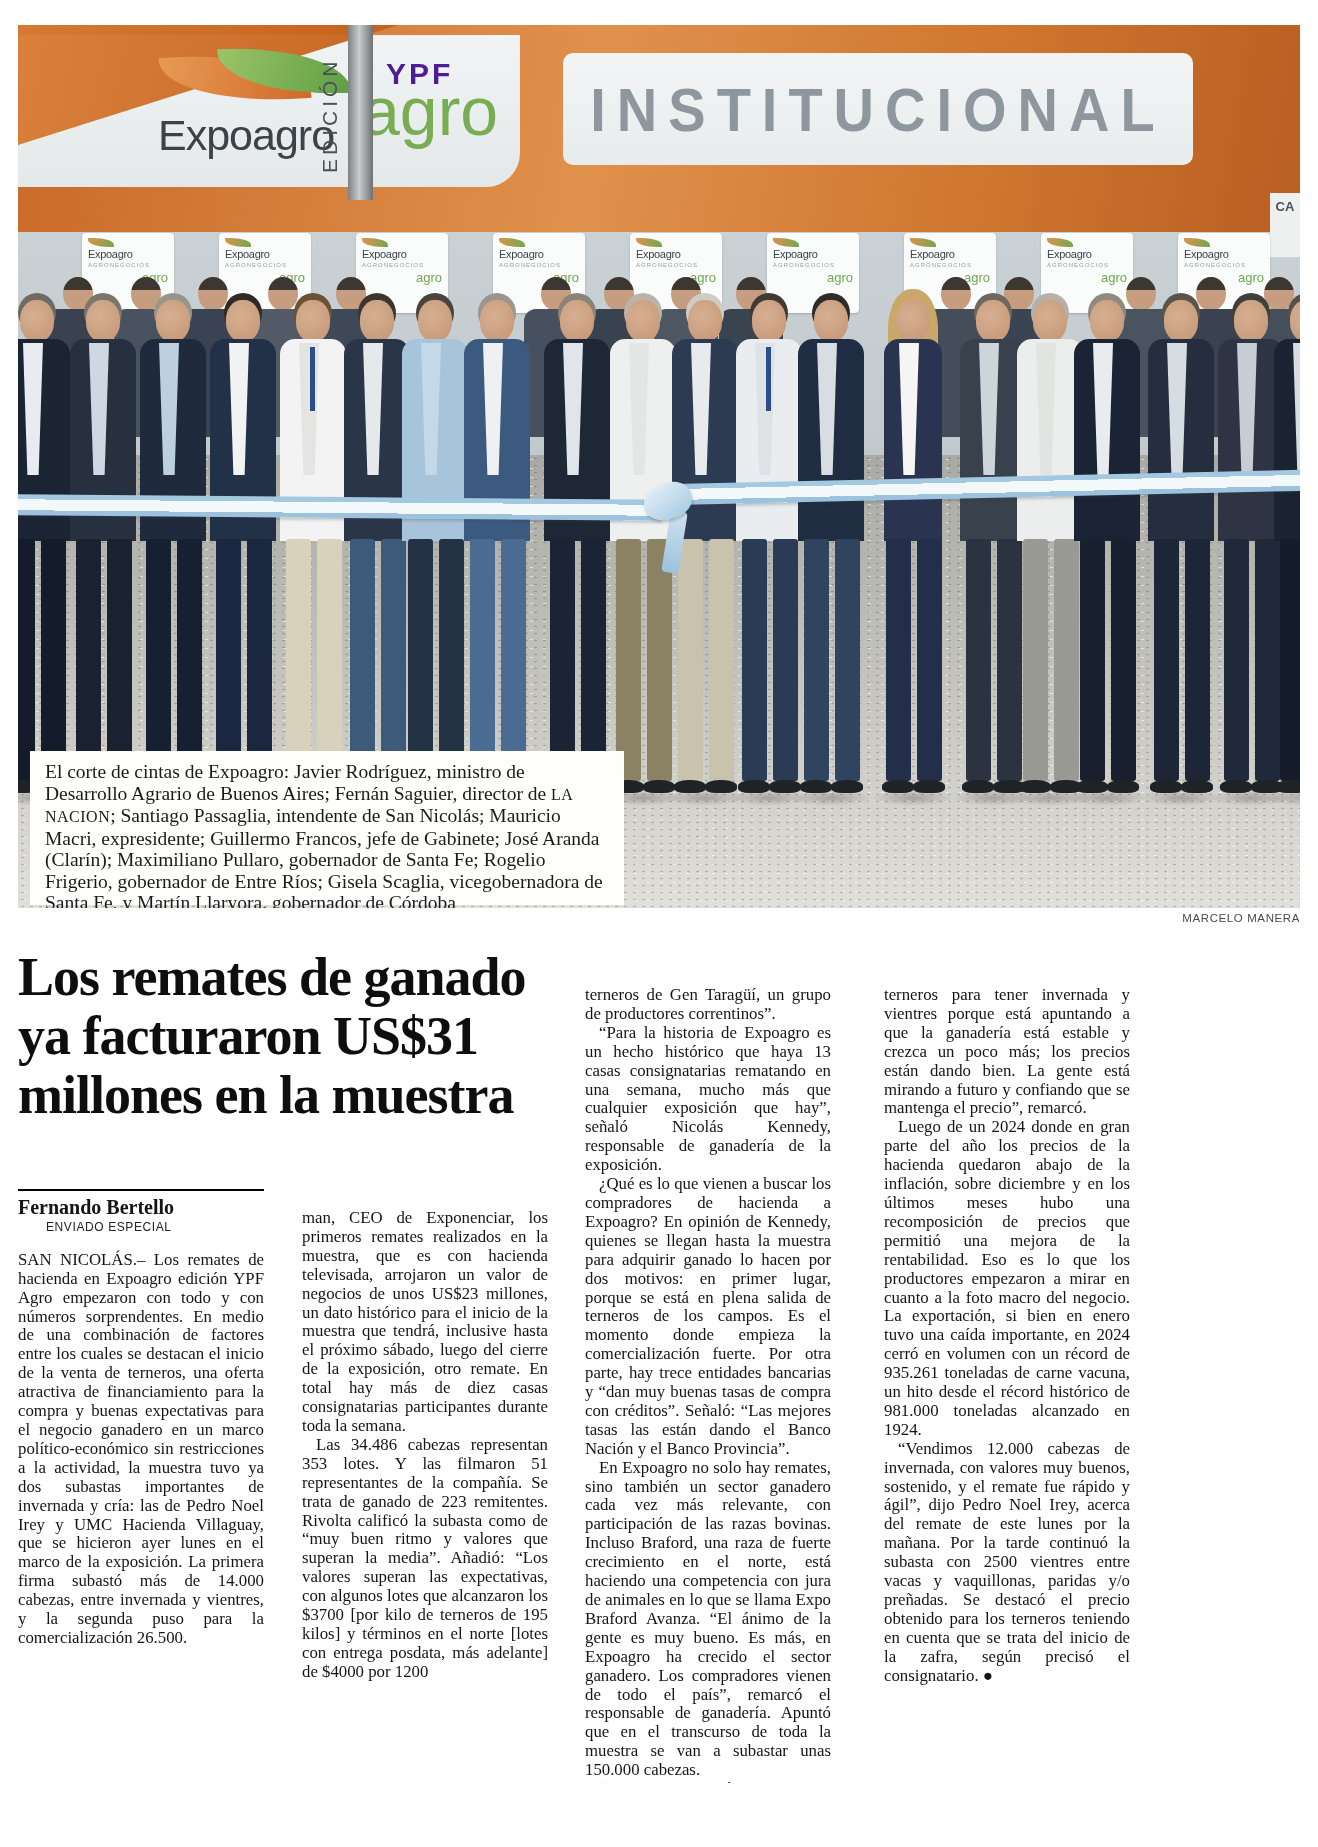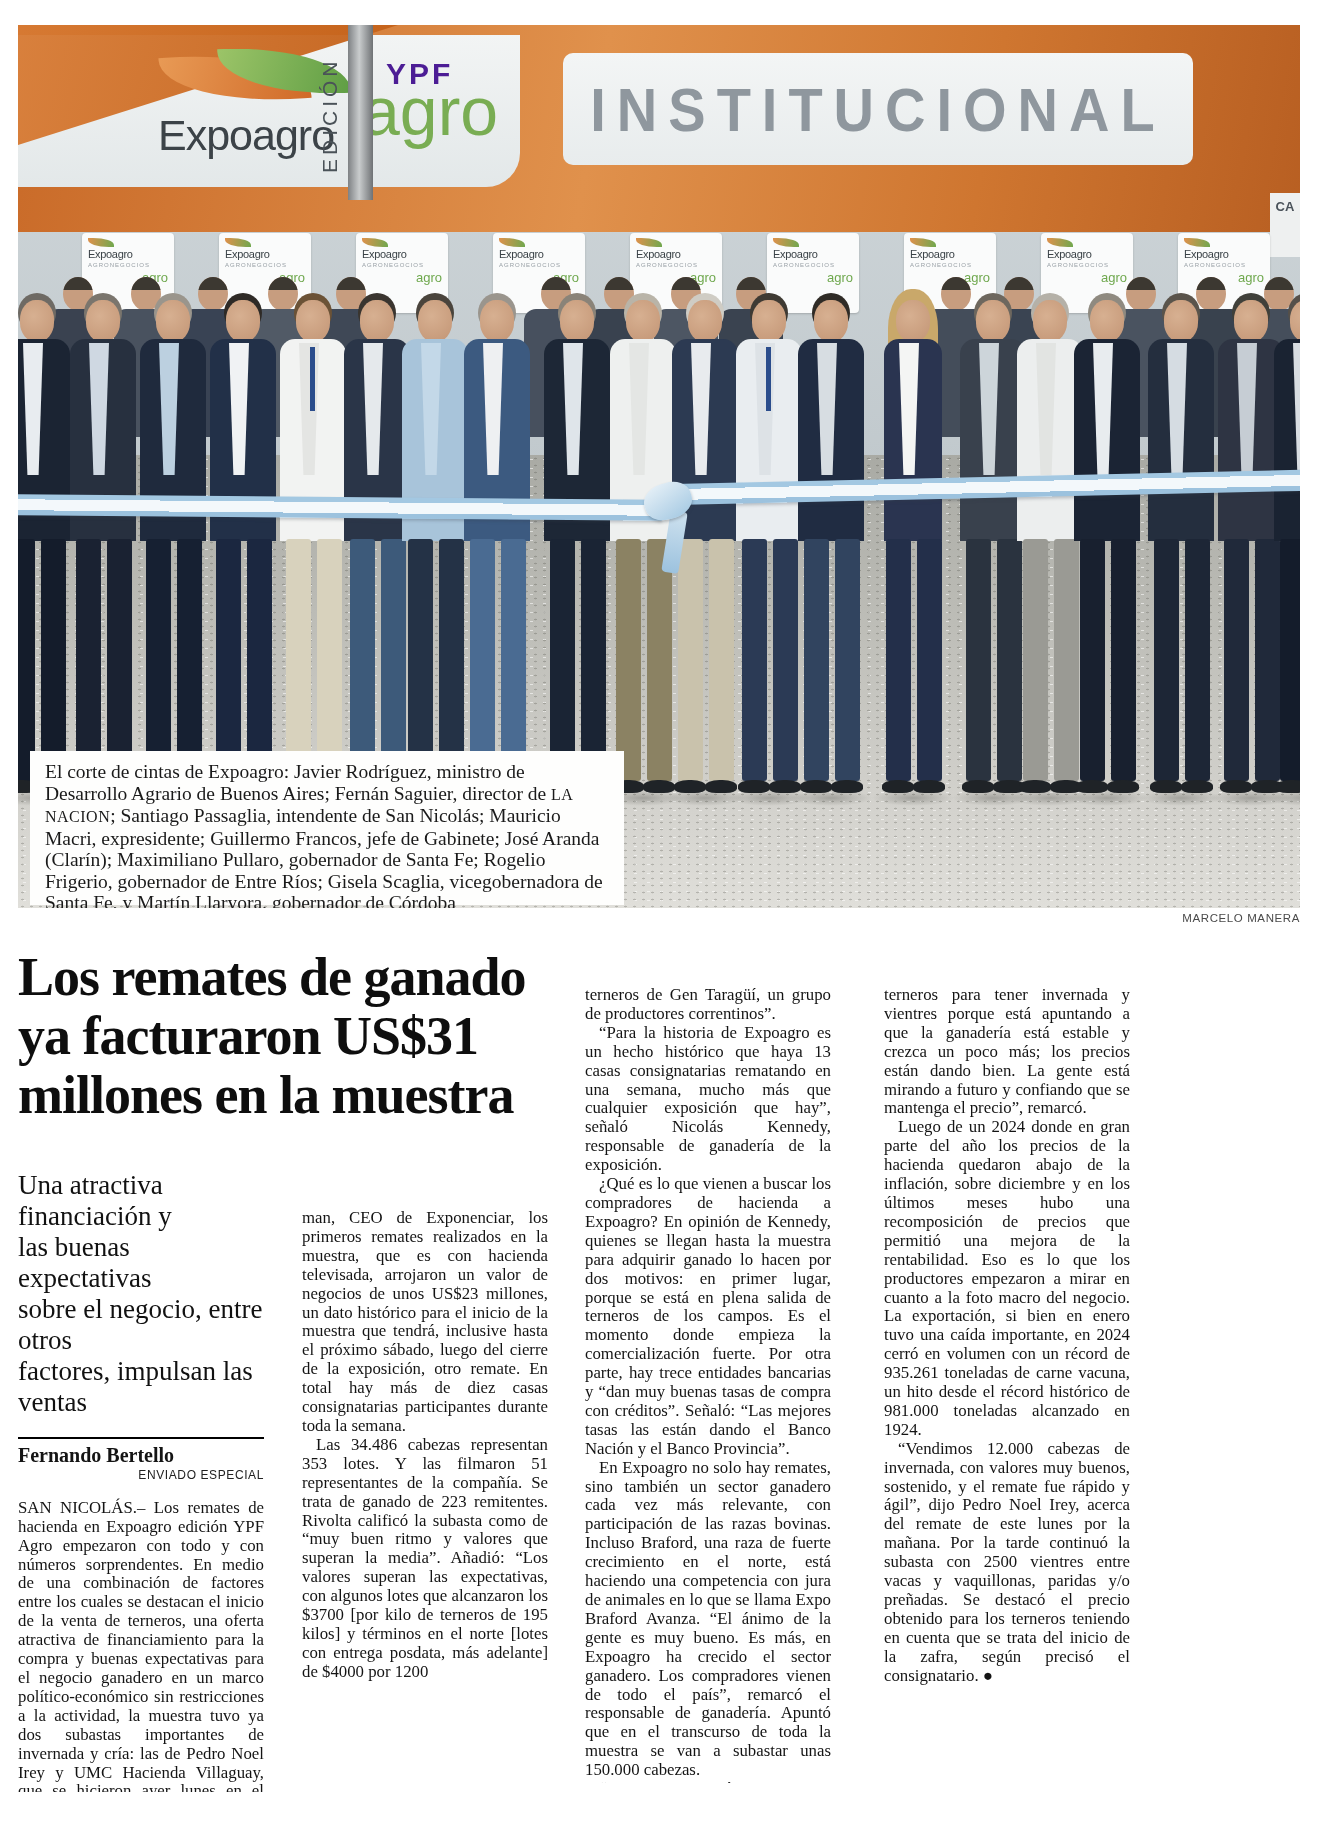--- a/index.html
+++ b/index.html
@@ -94,21 +94,21 @@
   .bodycol p{margin:0;}
   .bodycol p.ind{text-indent:14px;}
   .col1{left:18px;top:1170px;height:622px;}
   .col2{left:302px;top:1209px;height:606px;}
   .col3{left:585px;top:986px;height:797px;}
   .col4{left:884px;top:986px;height:797px;}
   .standfirst{font-size:27px;line-height:31px;text-align:left;white-space:pre-line;color:#111;hyphens:none;}
   .byrule{border:0;border-top:2px solid #000;width:246px;margin:19px 0 7px 0;}
   .byline{font-weight:bold;font-size:20px;text-align:left;}
   .byrole{font-family:"Liberation Sans",sans-serif;font-size:12px;letter-spacing:.6px;color:#222;
-      text-align:right;margin-top:1px;}
+      text-align:left;margin-top:1px;margin-left:28px;}
   .bodystart{margin-top:14px;}
 </style>
 </head>
 <body>
 
 <div class="page">
 
   <div class="photo">
     <div class="wall"></div>
     <div class="ground"></div>
@@ -441,24 +441,20 @@
     </div>
   </div>
 
   <div class="credit">MARCELO MANERA</div>
 
   <h1 class="headline" style="margin:0;">Los remates de ganado
 ya facturaron US$31
 millones en la muestra</h1>
 
   <div class="bodycol col1">
-    <div class="standfirst">Una atractiva financiación y
-las buenas expectativas
-sobre el negocio, entre otros
-factores, impulsan las ventas</div>
     <hr class="byrule">
     <div class="byline">Fernando Bertello</div>
     <div class="byrole">ENVIADO ESPECIAL</div>
     <div class="bodystart">
         <p>SAN NICOLÁS.– Los remates de hacienda en Expoagro edición YPF Agro empezaron con todo y con números sorprendentes. En medio de una combinación de factores entre los cuales se destacan el inicio de la venta de terneros, una oferta atractiva de financiamiento para la compra y buenas expectativas para el negocio ganadero en un marco político-económico sin restricciones a la actividad, la muestra tuvo ya dos subastas importantes de invernada y cría: las de Pedro Noel Irey y UMC Hacienda Villaguay, que se hicieron ayer lunes en el marco de la exposición. La primera firma subastó más de 14.000 cabezas, entre invernada y vientres, y la segunda puso para la comercialización 26.500.</p>
       </div>
   </div>
   <div class="bodycol col2">
       <p>man, CEO de Exponenciar, los primeros remates realizados en la muestra, que es con hacienda televisada, arrojaron un valor de negocios de unos US$23 millones, un dato histórico para el inicio de la muestra que tendrá, inclusive hasta el próximo sábado, luego del cierre de la exposición, otro remate. En total hay más de diez casas consignatarias participantes durante toda la semana.</p>
       <p class="ind">Las 34.486 cabezas representan 353 lotes. Y las filmaron 51 representantes de la compañía. Se trata de ganado de 223 remitentes. Rivolta calificó la subasta como de “muy buen ritmo y valores que superan la media”. Añadió: “Los valores superan las expectativas, con algunos lotes que alcanzaron los $3700 [por kilo de terneros de 195 kilos] y términos en el norte [lotes con entrega posdata, más adelante] de $4000 por 1200</p>

